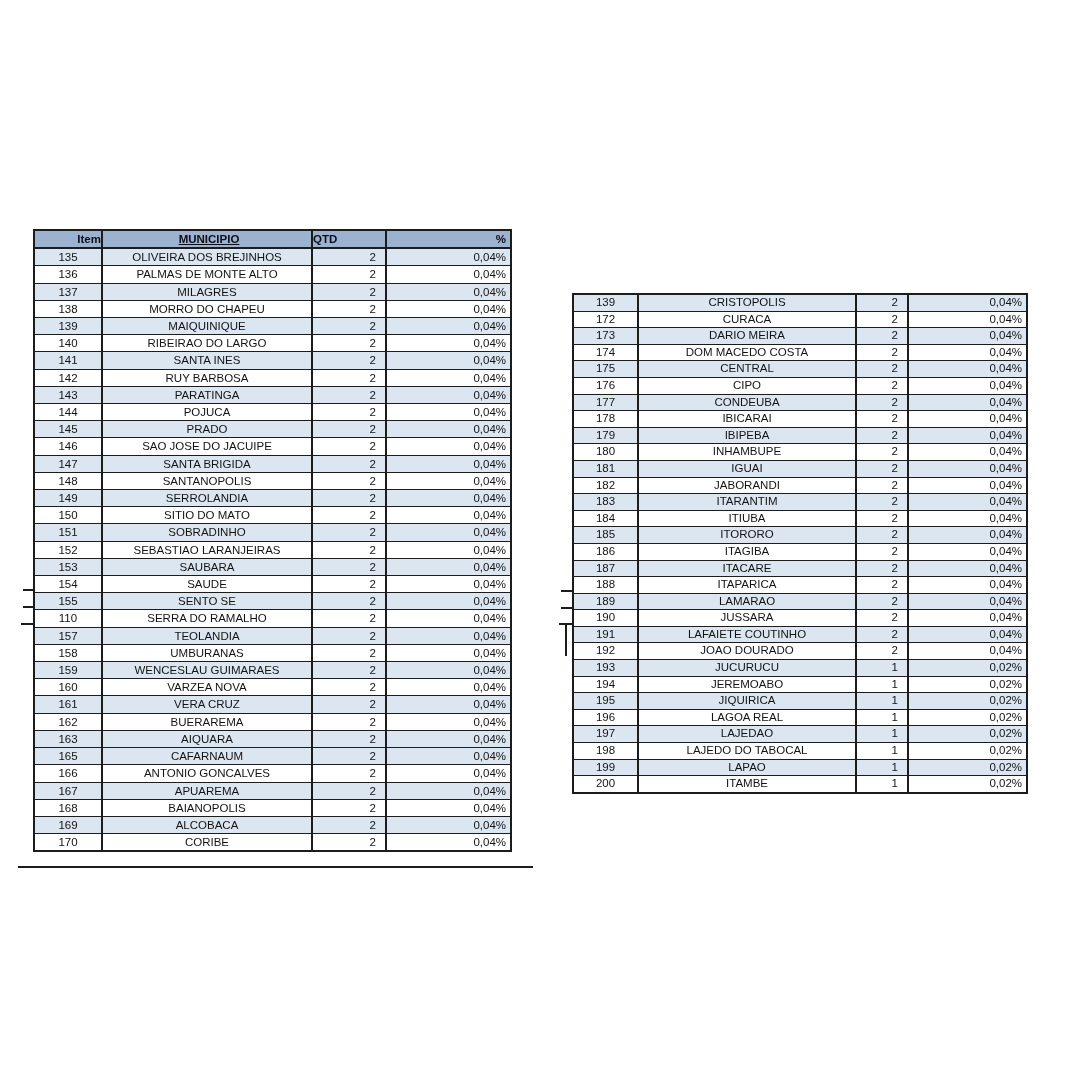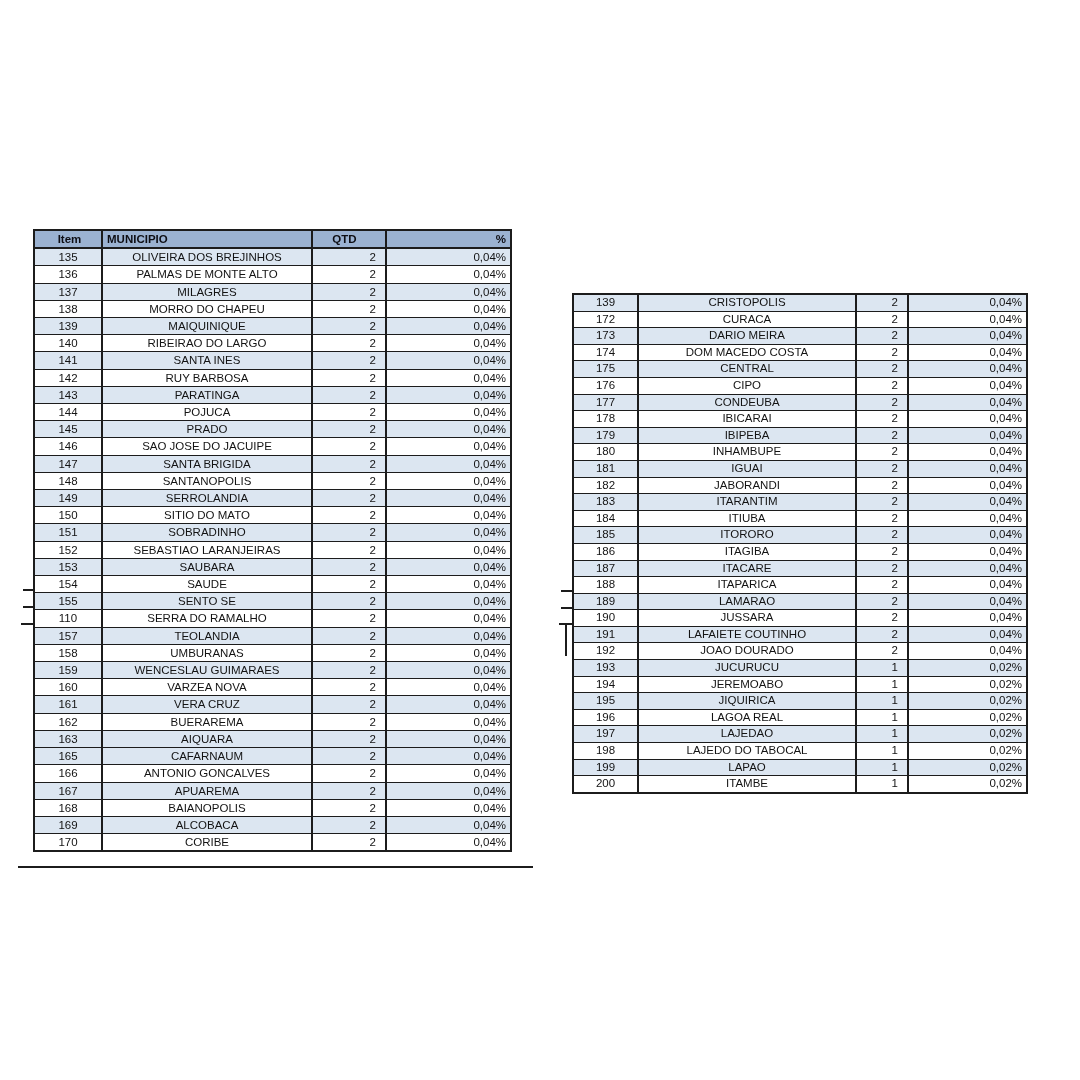--- a/index.html
+++ b/index.html
@@ -37,23 +37,23 @@
     background:var(--header-bg);
     font-weight:bold;
     border-bottom:2px solid var(--border);
     color:#0e0e14;
   }
   tr.alt td{background:var(--alt-bg);}
   .c-item{text-align:center;}
   .c-mun{text-align:center;}
   .c-qtd{text-align:right;padding-right:9px !important;}
   .c-pct{text-align:right;padding-right:4px !important;}
-  th.h-item{text-align:center;padding-left:3px !important;}
-  th.h-mun{text-align:left;padding-left:4px !important;}
-  th.h-qtd{text-align:center;padding-right:9px !important;}
+  th.h-item{text-align:right;padding-left:3px !important;}
+  th.h-mun{text-align:center;padding-left:4px !important;text-decoration:underline;}
+  th.h-qtd{text-align:left;padding-right:9px !important;}
   th.h-pct{text-align:right;padding-right:4px !important;}
   #left-table{left:33px;top:229px;width:477px;}
   #right-table{left:572px;top:293px;width:454px;}
   .artifact{position:absolute;background:var(--border);}
 </style>
 </head>
 <body>
 
 <table class="muni" id="left-table">
   <colgroup>

